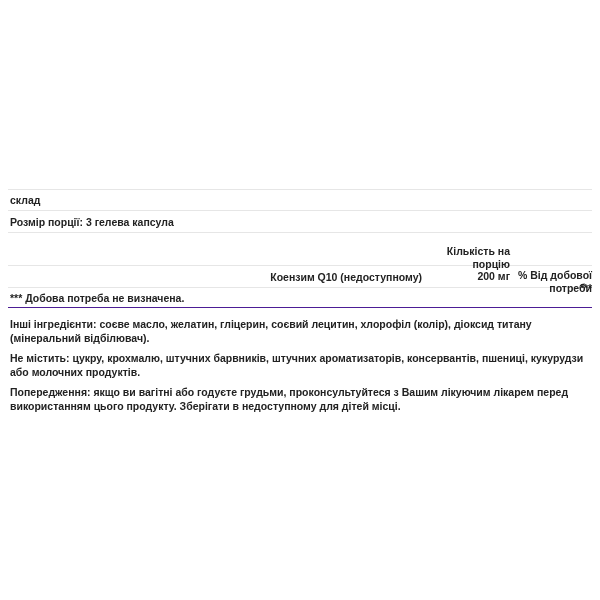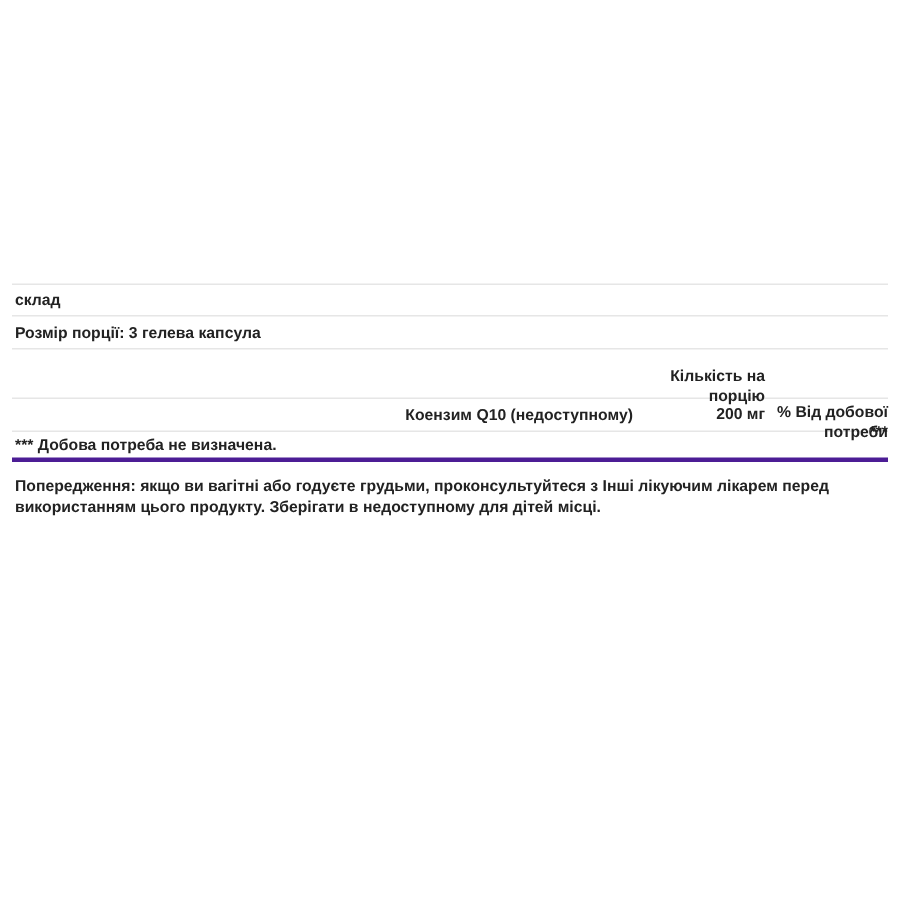--- a/index.html
+++ b/index.html
@@ -25,21 +25,21 @@
       text-align: right;
     }
     .row {
       border-top: 1px solid #e6e6e6;
       display: flex;
       align-items: center;
       box-sizing: border-box;
       padding-left: 2px;
     }
     .row.last {
-      border-bottom: 3px solid #4c1d95;
+      border-bottom: 1px solid #4c1d95;
     }
     .row-h21 { height: 21px; }
     .row-h22 { height: 22px; }
     .row-h33 { height: 33px; align-items: flex-start; padding-top: 12px; }
     .col-name { flex: 0 0 412px; }
     .col-amt { flex: 0 0 88px; line-height: 13px; }
     .col-dv { flex: 0 0 82px; line-height: 13px; margin-top: 24px; }
     .paras {
       position: absolute;
       left: 10px;
@@ -70,14 +70,16 @@
     <span class="col-name">Коензим Q10 (недоступному)</span>
     <span class="col-amt">200 мг</span>
     <span class="col-dv">***</span>
   </div>
   <div class="row row-h21 last">
     <span>*** Добова потреба не визначена.</span>
   </div>
 </div>
 
 <div class="paras">
-  <p>Попередження: якщо ви вагітні або годуєте грудьми, проконсультуйтеся з Інші лікуючим лікарем перед використанням цього продукту. Зберігати в недоступному для дітей місці.</p>
+  <p>Інші інгредієнти: соєве масло, желатин, гліцерин, соєвий лецитин, хлорофіл (колір), діоксид титану (мінеральний відбілювач).</p>
+  <p>Не містить: цукру, крохмалю, штучних барвників, штучних ароматизаторів, консервантів, пшениці, кукурудзи або молочних продуктів.</p>
+  <p>Попередження: якщо ви вагітні або годуєте грудьми, проконсультуйтеся з Вашим лікуючим лікарем перед використанням цього продукту. Зберігати в недоступному для дітей місці.</p>
 </div>
 
 </body></html>

